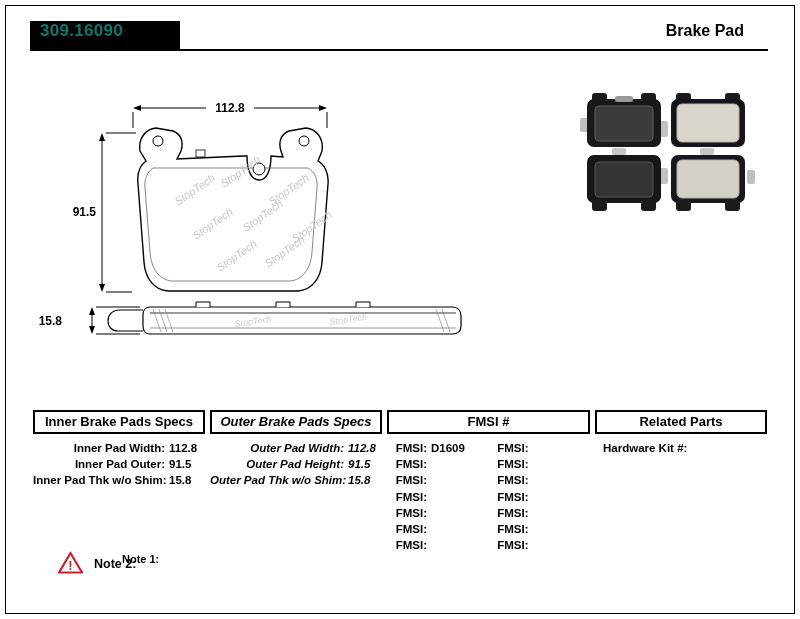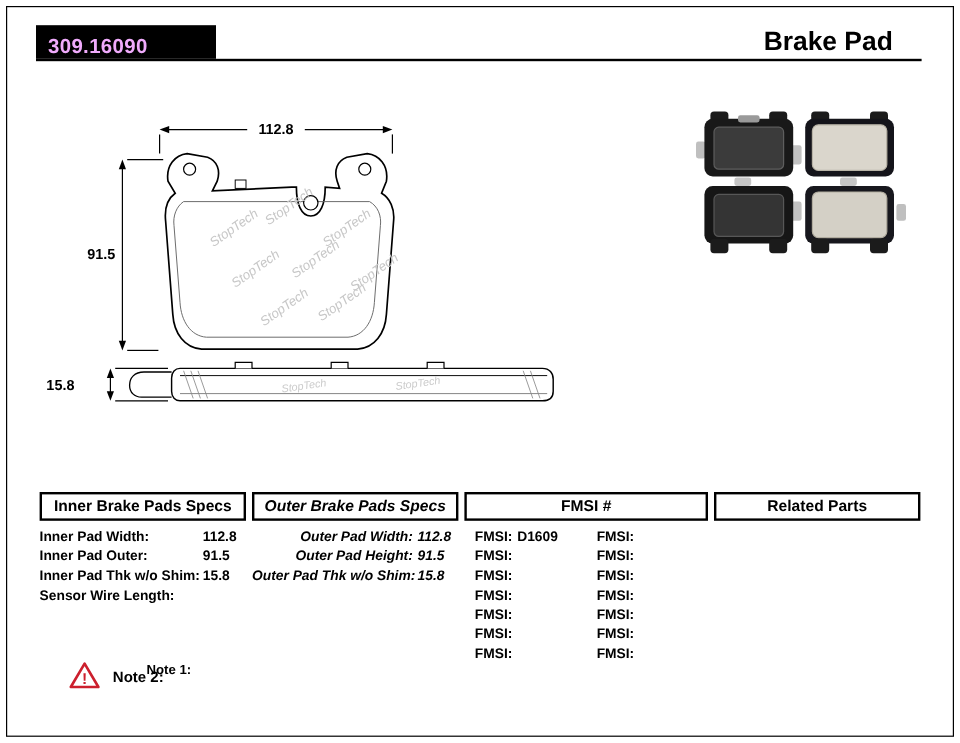--- a/index.html
+++ b/index.html
@@ -1,39 +1,39 @@
 <!DOCTYPE html>
 <html><head>
 <meta charset="utf-8">
 <style>
   html,body{margin:0;padding:0;background:#fff;}
   .page{position:relative;width:800px;height:619px;background:#fff;overflow:hidden;
         font-family:"Liberation Sans",sans-serif;color:#000;}
   .page-border{position:absolute;inset:5px;border:1px solid #000;pointer-events:none;}
   .part-box{position:absolute;left:30px;top:21px;width:150px;height:28px;background:#000;
-            color:#f0abfc;font-weight:bold;font-size:17px;display:flex;align-items:flex-end;
+            color:#0f766e;font-weight:bold;font-size:17px;display:flex;align-items:flex-start;
             padding-left:10px;box-sizing:border-box;letter-spacing:.3px;}
-  .page-title{position:absolute;top:22px;right:56px;font-size:22px;font-weight:bold;}
+  .page-title{position:absolute;top:22px;right:56px;font-size:16px;font-weight:bold;}
   .header-rule{position:absolute;left:30px;right:32px;top:49px;border-top:2px solid #000;height:0;}
   .drawing-svg{position:absolute;left:0;top:0;width:800px;height:405px;}
   svg text{font-family:"Liberation Sans",sans-serif;}
   .dim-label{font-size:12px;font-weight:bold;fill:#000;}
   .wm{font-size:11px;font-style:italic;fill:#c7c7c7;}
   .wm-small{font-size:9px;font-style:italic;fill:#cccccc;}
 
   .col{position:absolute;top:410px;}
   .col-inner{left:33px;width:172px;}
   .col-outer{left:210px;width:172px;font-style:italic;}
   .col-fmsi{left:387px;width:203px;}
   .col-related{left:595px;width:172px;}
   .col-header{border:2px solid #000;font-weight:bold;font-size:13px;text-align:center;
               height:20px;line-height:20px;background:#fff;}
   .rows{margin-top:6px;font-size:11.5px;font-weight:bold;}
   .row{display:flex;line-height:16.2px;min-height:16.2px;}
-  .col-inner .lbl{width:132px;white-space:nowrap;}
+  .col-inner .lbl{width:132px;text-align:right;white-space:nowrap;}
   .col-outer .lbl{width:134px;text-align:right;white-space:nowrap;}
   .fmsi-wrap{display:flex;}
   .fmsi-sub{width:50%;}
   .fmsi-sub .lbl{width:40px;text-align:right;}
   .val{padding-left:4px;white-space:nowrap;}
   .col-related .row{padding-left:8px;}
 
   .note-icon{position:absolute;left:57px;top:551px;}
   .note-1{position:absolute;left:94px;top:553px;font-size:11px;font-weight:bold;padding-left:28px;}
   .note-2{position:absolute;left:94px;top:557px;font-size:12.5px;font-weight:bold;}
@@ -166,24 +166,20 @@
         <span class="val">112.8</span>
       </div>
       <div class="row">
         <span class="lbl">Inner Pad Outer:</span>
         <span class="val">91.5</span>
       </div>
       <div class="row">
         <span class="lbl">Inner Pad Thk w/o Shim:</span>
         <span class="val">15.8</span>
       </div>
-      <div class="row">
-        <span class="lbl">Sensor Wire Length:</span>
-        <span class="val"></span>
-      </div>
     </div>
   </div>
 
   <div class="col col-outer">
     <div class="col-header">Outer Brake Pads Specs</div>
     <div class="rows">
       <div class="row">
         <span class="lbl">Outer Pad Width:</span>
         <span class="val">112.8</span>
       </div>
@@ -259,20 +255,26 @@
         <div class="row">
           <span class="lbl">FMSI:</span>
           <span class="val"></span>
         </div>
       </div>
     </div>
   </div>
 
   <div class="col col-related">
     <div class="col-header">Related Parts</div>
+    <div class="rows">
+      <div class="row">
+        <span>Hardware Kit #:</span>
+        <span class="val"></span>
+      </div>
+    </div>
   </div>
 
   <svg class="note-icon" width="27" height="24" viewBox="0 0 27 24">
     <path d="M13.5,2 L25,21.5 L2,21.5 Z" fill="#fff" stroke="#cc1f2d" stroke-width="2.2" stroke-linejoin="round"></path>
     <text x="13.5" y="19" text-anchor="middle" font-size="13" font-weight="bold" fill="#cc1f2d">!</text>
   </svg>
   <div class="note-1">Note 1:</div>
   <div class="note-2">Note 2:</div>
 </div>
 

